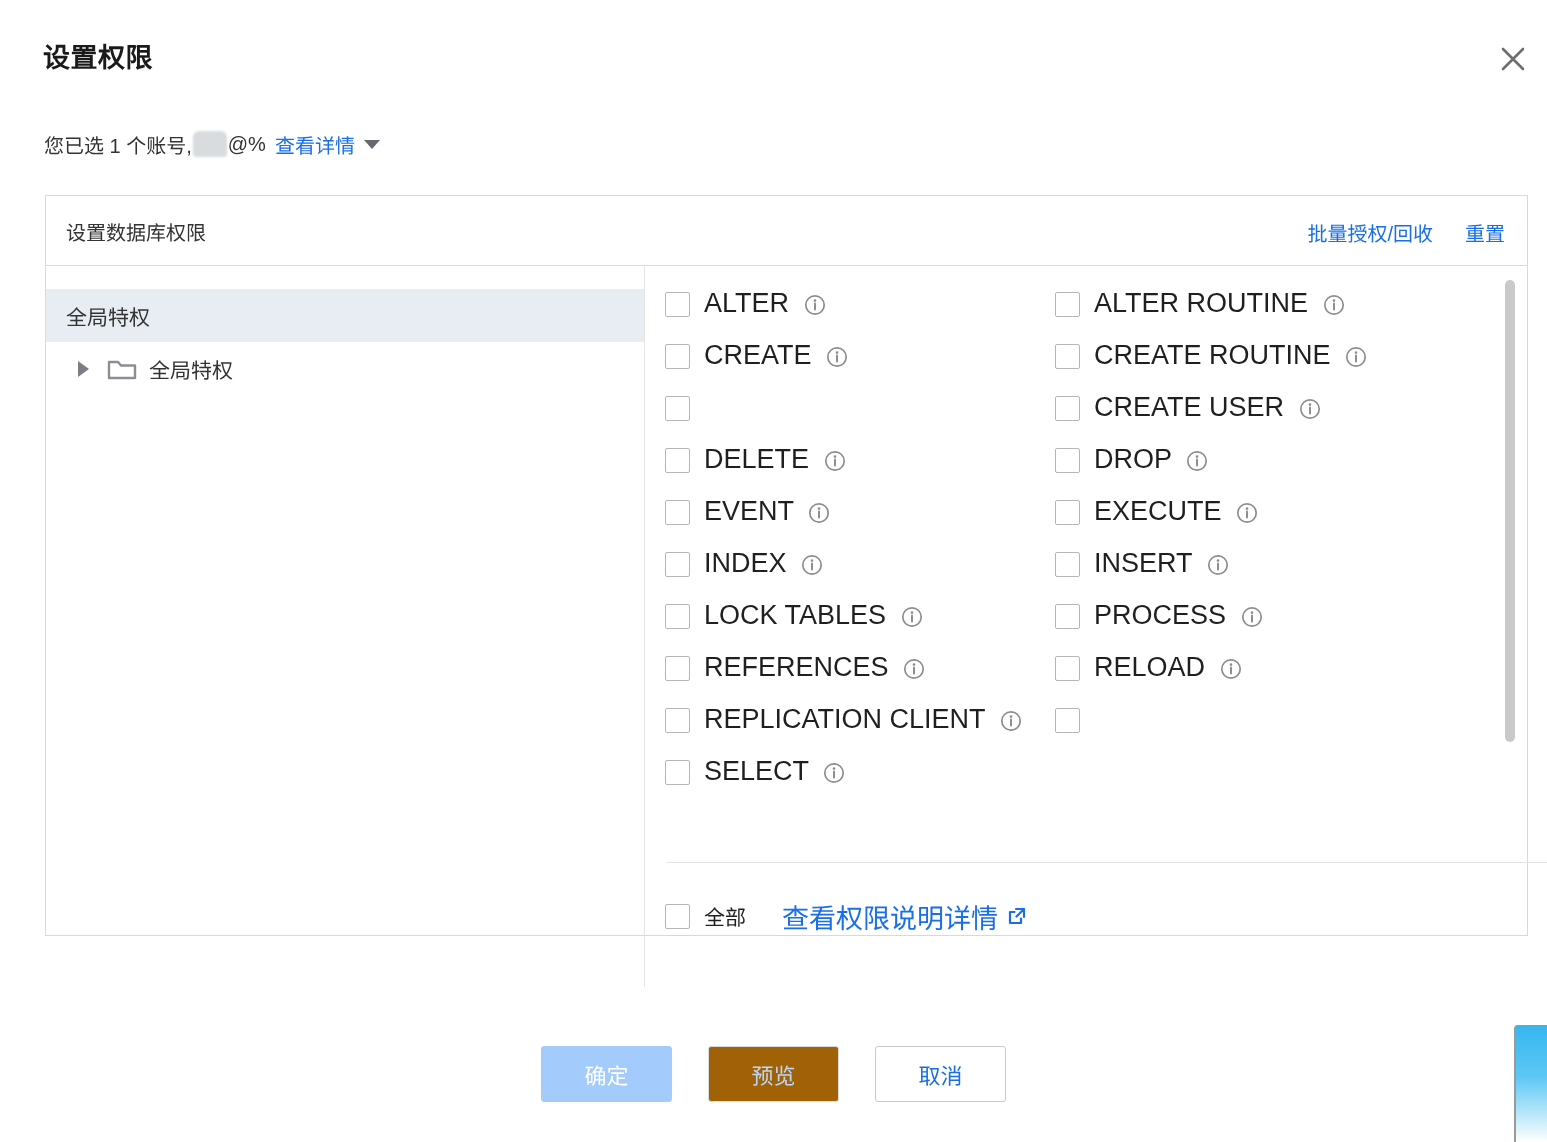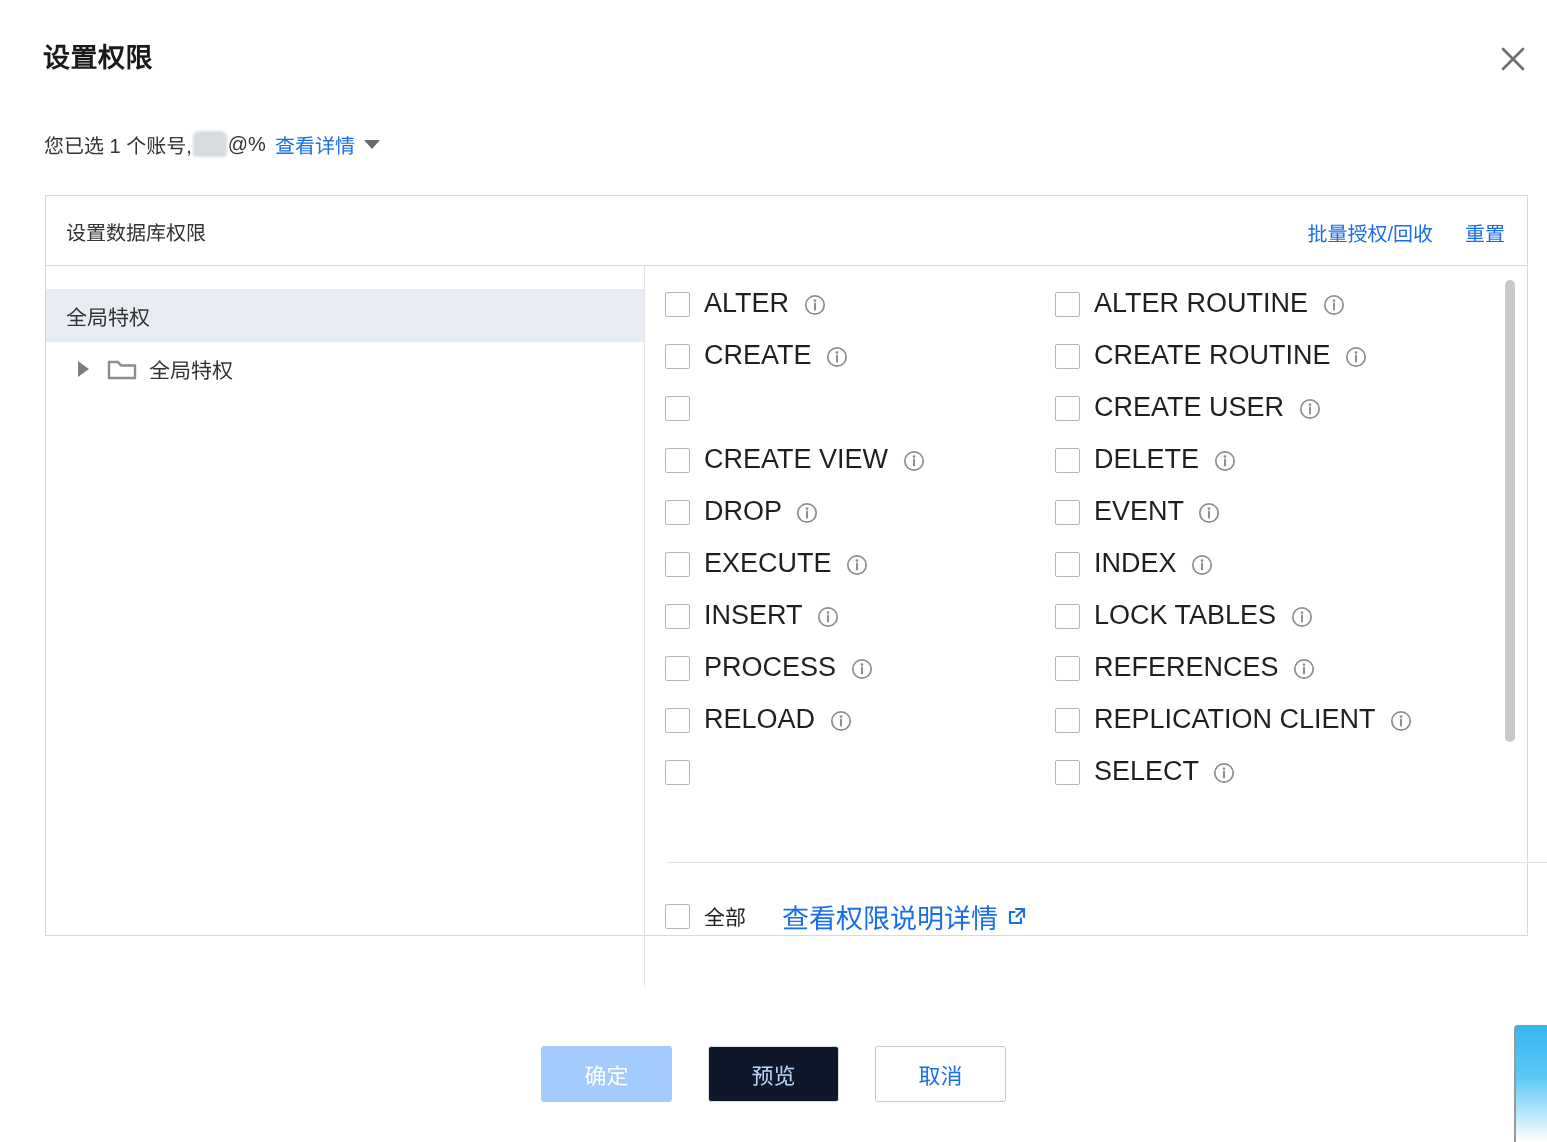--- a/index.html
+++ b/index.html
@@ -263,21 +263,21 @@
     cursor: pointer;
     border: 1px solid transparent;
   }
   .btn-primary-disabled {
     background: #a3cbfb;
     color: #ffffff;
     border-color: #a3cbfb;
     cursor: not-allowed;
   }
   .btn-ghost-disabled {
-    background: #0f172a;
+    background: #a16207;
     color: #bcd6f7;
     border-color: #dcdcdc;
     cursor: not-allowed;
   }
   .btn-default {
     background: #ffffff;
     color: #1a6fe8;
     border-color: #c9c9c9;
   }
 
@@ -377,28 +377,20 @@
                     <circle cx="11" cy="6.6" r="1.3" fill="#8d8d8d"></circle>
                     <path d="M11 9.4 V15.6" stroke="#8d8d8d" stroke-width="2" stroke-linecap="round"></path>
                   </svg></span>
               </div>
               <div class="perm-item wide">
                 <span class="cbox"></span>
               </div>
               <div class="perm-item">
                 <span class="cbox"></span>
                 <span class="perm-label">CREATE USER <svg class="info-ico" width="22" height="22" viewBox="0 0 22 22" aria-hidden="true">
-                    <circle cx="11" cy="11" r="9.2" fill="none" stroke="#8d8d8d" stroke-width="1.7"></circle>
-                    <circle cx="11" cy="6.6" r="1.3" fill="#8d8d8d"></circle>
-                    <path d="M11 9.4 V15.6" stroke="#8d8d8d" stroke-width="2" stroke-linecap="round"></path>
-                  </svg></span>
-              </div>
-              <div class="perm-item">
-                <span class="cbox"></span>
-                <span class="perm-label">CREATE VIEW <svg class="info-ico" width="22" height="22" viewBox="0 0 22 22" aria-hidden="true">
                     <circle cx="11" cy="11" r="9.2" fill="none" stroke="#8d8d8d" stroke-width="1.7"></circle>
                     <circle cx="11" cy="6.6" r="1.3" fill="#8d8d8d"></circle>
                     <path d="M11 9.4 V15.6" stroke="#8d8d8d" stroke-width="2" stroke-linecap="round"></path>
                   </svg></span>
               </div>
               <div class="perm-item">
                 <span class="cbox"></span>
                 <span class="perm-label">DELETE <svg class="info-ico" width="22" height="22" viewBox="0 0 22 22" aria-hidden="true">
                     <circle cx="11" cy="11" r="9.2" fill="none" stroke="#8d8d8d" stroke-width="1.7"></circle>
                     <circle cx="11" cy="6.6" r="1.3" fill="#8d8d8d"></circle>

